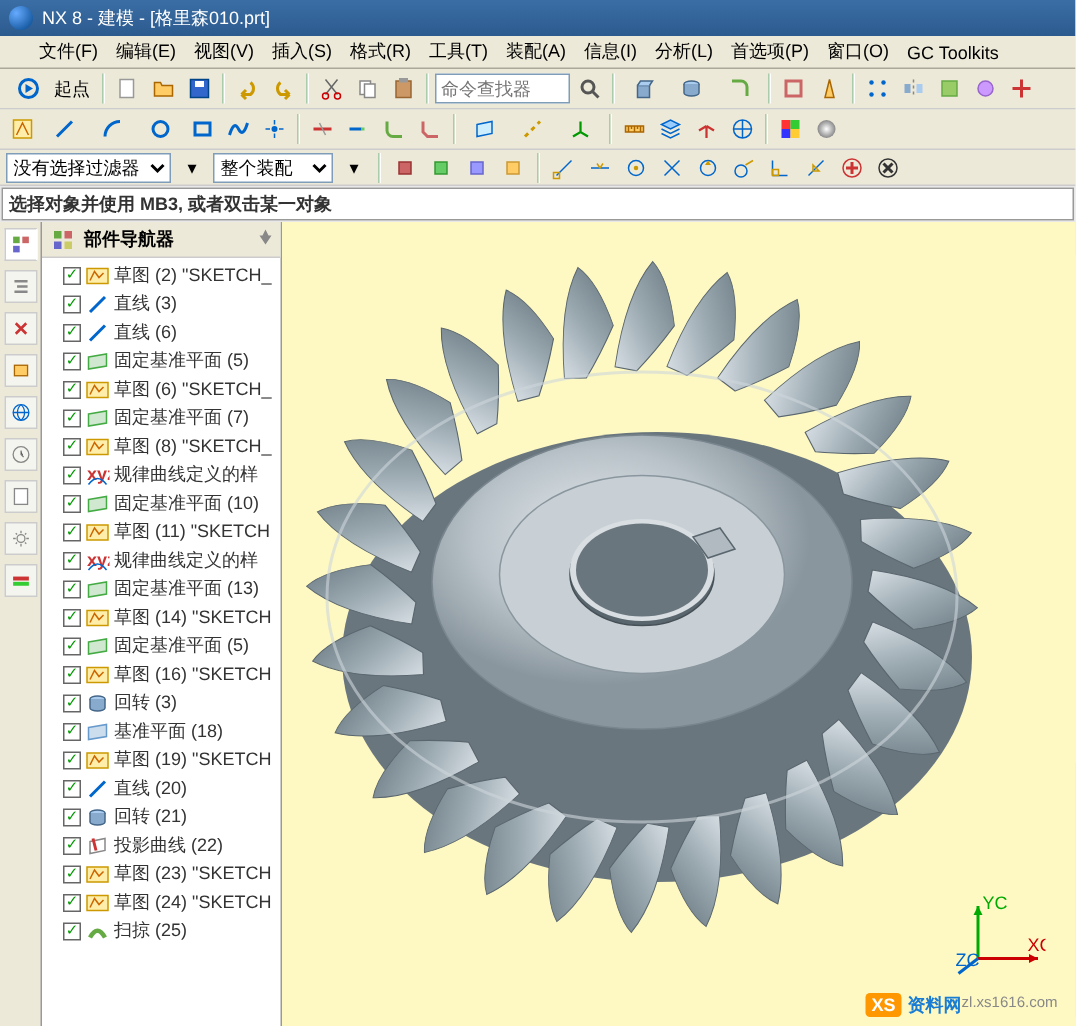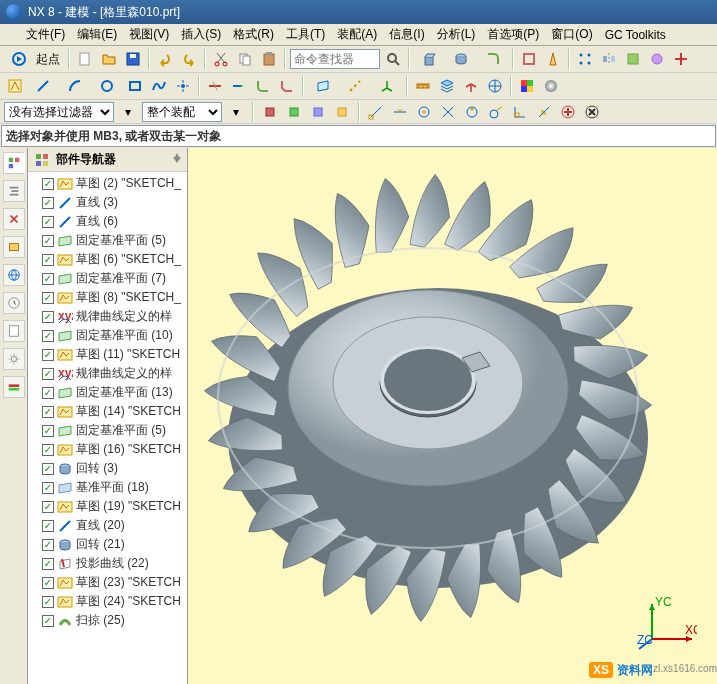--- a/index.html
+++ b/index.html
@@ -27,21 +27,21 @@
 .tree-item { display: flex; align-items: center; height: 19px; padding-left: 14px; gap: 3px; white-space: nowrap; cursor: default; }
 .tree-item .cb { width: 12px; height: 12px; border: 1px solid #666; background: #fff; display: flex; align-items: center; justify-content: center; color: #090; font-size: 10px; line-height: 1; }
 .tree-item .ic { width: 16px; height: 16px; display: flex; align-items: center; justify-content: center; }
 .tree-item .lbl { font-size: 12px; color: #333; }
 .tree::-webkit-scrollbar { width: 16px; }
 .tree::-webkit-scrollbar-track { background: #ece9d8; }
 .tree::-webkit-scrollbar-thumb { background: #c0c0c0; border: 1px solid #888; }
 .viewport { flex: 1; background: #fef9c3; position: relative; overflow: hidden; }
 .gear-container { position: absolute; top: 10px; left: -10px; width: 500px; height: 480px; }
 .axes { position: absolute; bottom: 30px; right: 20px; width: 60px; height: 60px; }
-.watermark { position: absolute; bottom: 6px; right: 0; font-size: 14px; color: #1a7dd4; display: flex; align-items: center; gap: 4px; }
+.watermark { position: absolute; bottom: 6px; right: 12px; font-size: 14px; color: #1a7dd4; display: flex; align-items: center; gap: 4px; }
 .watermark .xs { background: #ff9800; color: #fff; padding: 1px 4px; border-radius: 3px; font-weight: bold; }
 .watermark .sub { font-size: 10px; color: #888; }
 .filterbar { background: #ece9d8; height: 24px; display: flex; align-items: center; padding: 0 4px; gap: 4px; border-bottom: 1px solid #ccc; }
 .filterbar select { height: 20px; border: 1px solid #7f9db9; background: #fff; font-size: 12px; }
 .filterbar .tbtn { width: 20px; height: 20px; }
 </style>
 </head>
 <body>
 
 <div class="titlebar">

